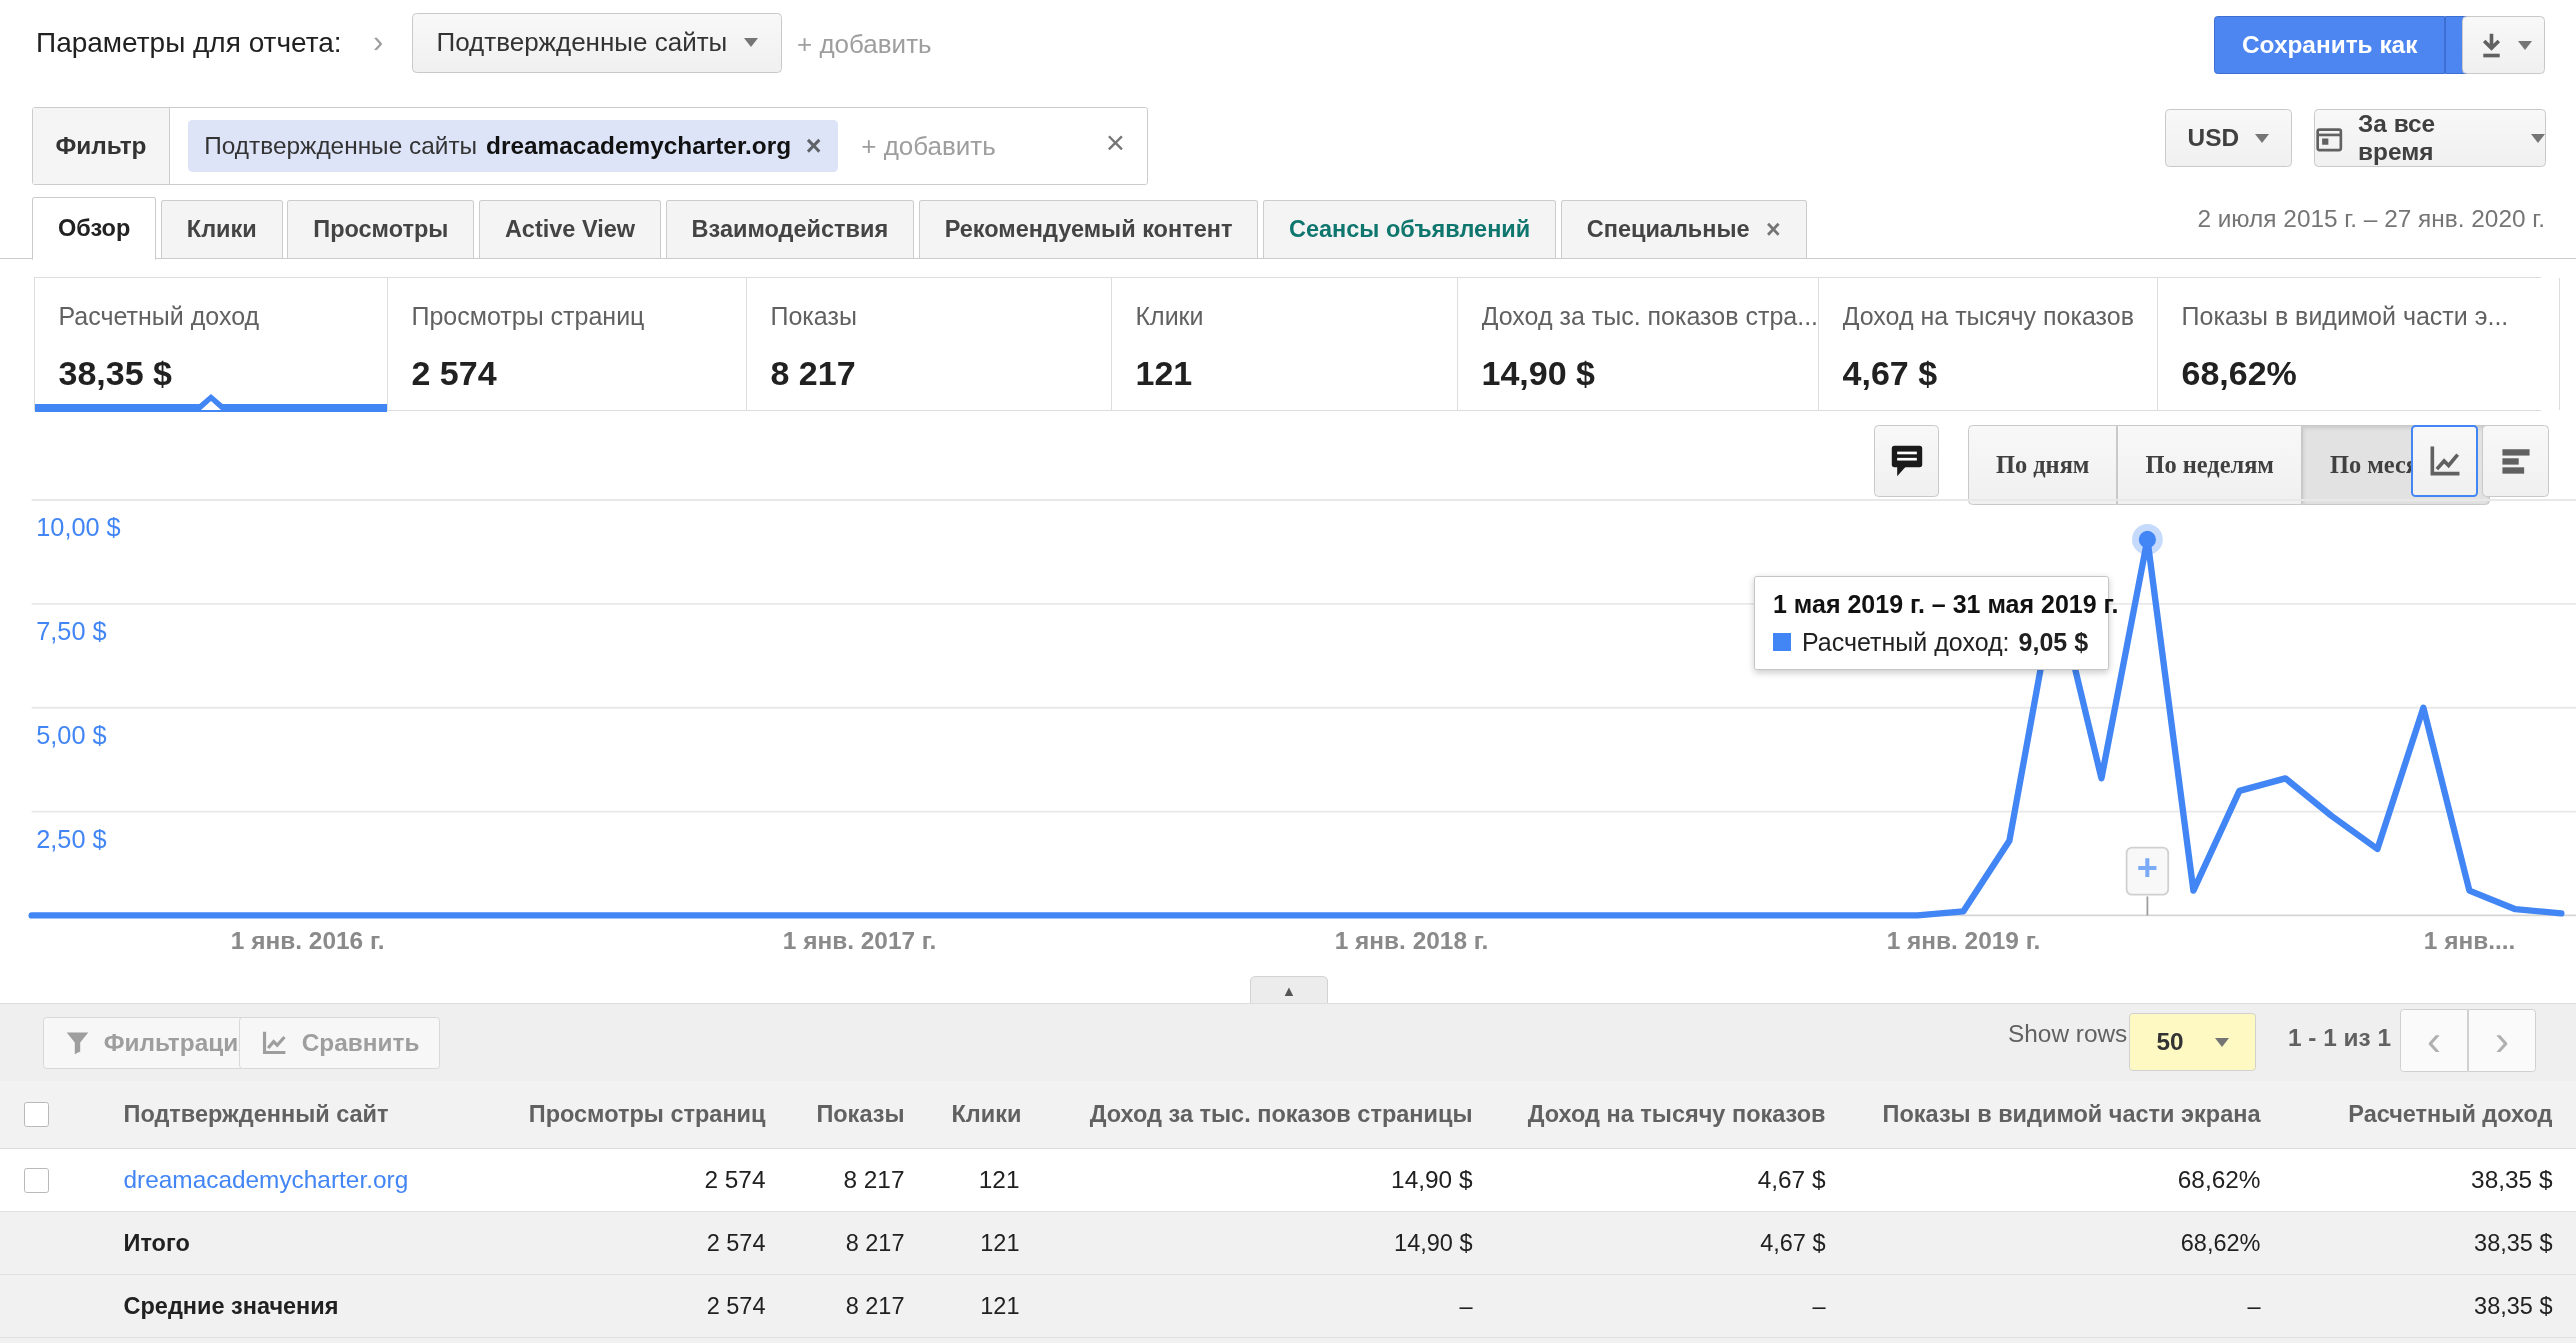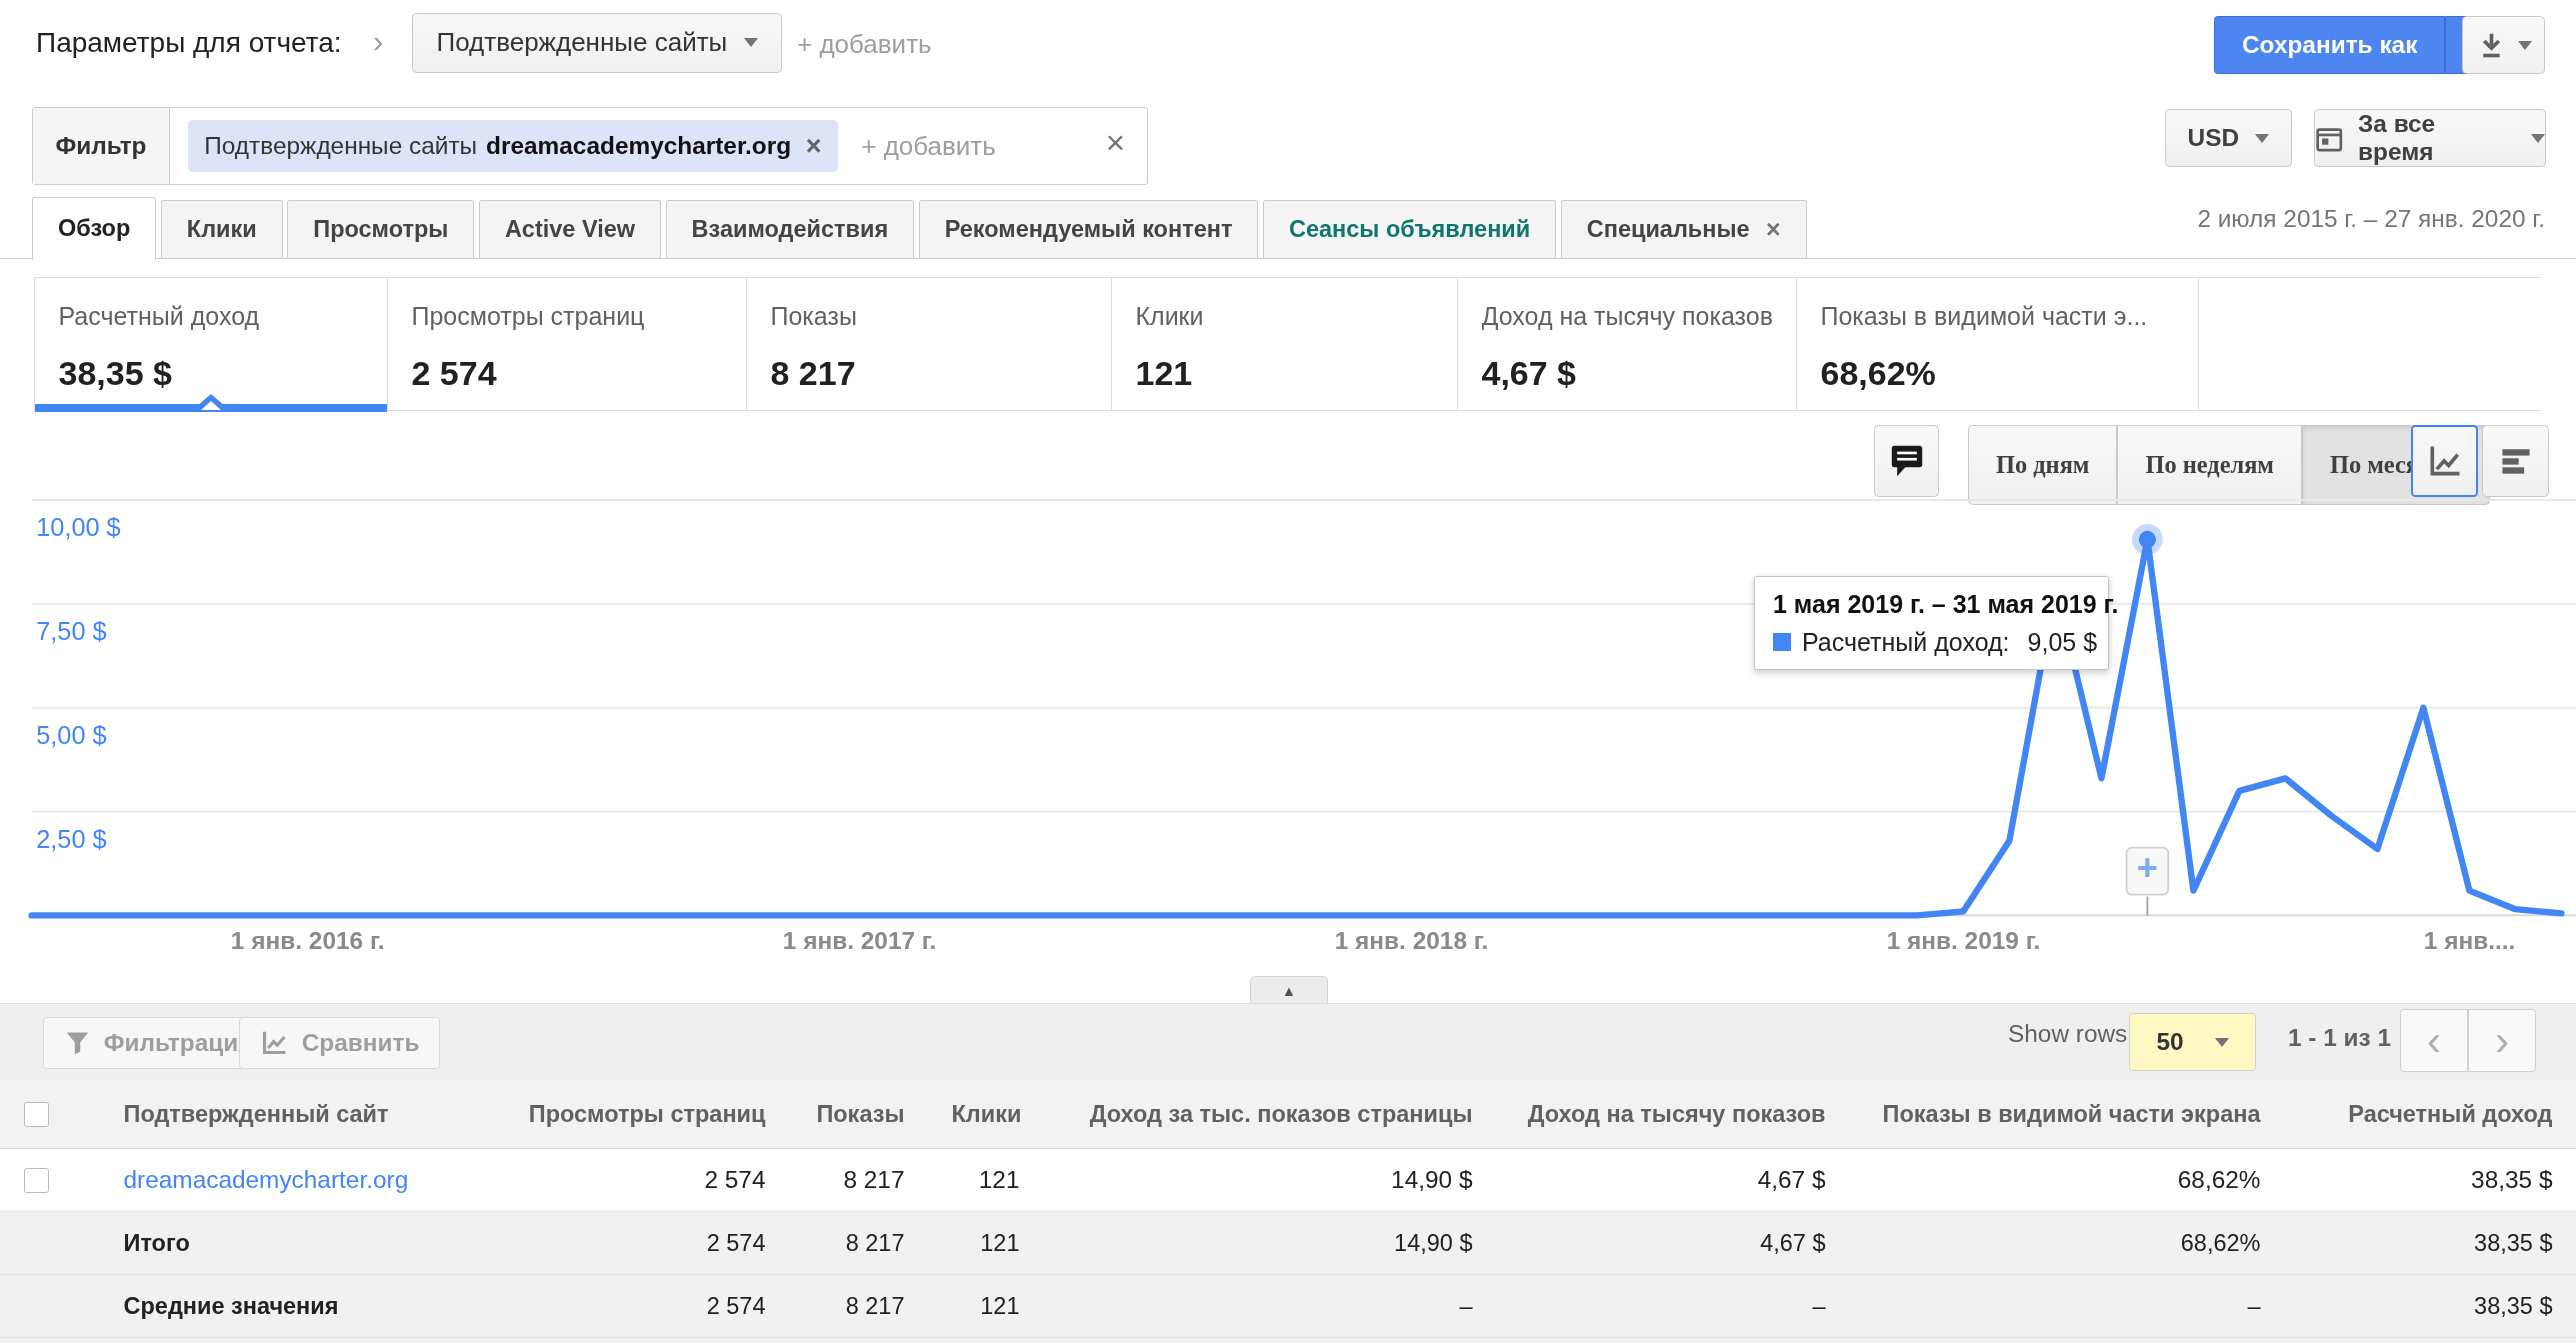--- a/index.html
+++ b/index.html
@@ -81,21 +81,21 @@
   .icon-btn.bars{left:2482px;}
 
   
   .chart-wrap{position:absolute;left:0;top:489px;width:2576px;height:480px;}
   .tooltip{position:absolute;left:1754px;top:87px;width:355px;box-sizing:border-box;background:#fff;
            border:0.9px solid #c5c5c5;border-radius:2.7px;box-shadow:0 2.7px 7.2px rgba(0,0,0,.2);
            padding:12.7px 18px;z-index:5;}
   .tooltip .tt-title{font-size:25px;font-weight:bold;color:#111;white-space:nowrap;}
   .tooltip .tt-row{display:flex;align-items:center;margin-top:9px;font-size:25px;color:#212121;white-space:nowrap;}
   .tooltip .sw{width:18px;height:18px;background:#4285f4;margin-right:11px;flex:0 0 auto;}
-  .tooltip .tt-val{font-weight:normal;margin-left:18px;}
+  .tooltip .tt-val{font-weight:bold;margin-left:9px;}
 
   
   .collapse-btn{position:absolute;left:1250px;top:976px;width:76px;height:27px;background:#ececec;
                 border:0.9px solid #d2d2d2;border-bottom:none;border-radius:5.4px 5.4px 0 0;
                 display:flex;align-items:center;justify-content:center;font-size:14.5px;color:#555;}
   .table-toolbar{position:absolute;left:0;top:1003px;width:2576px;height:78px;background:#efefef;
                  border-top:0.9px solid #ddd;box-sizing:border-box;}
   .tt-btn{position:absolute;top:12.7px;height:52px;background:#f7f7f7;border:1.8px solid #d8d8d8;
           border-radius:3.6px;display:flex;align-items:center;padding:0 20px;font-size:24.4px;
           font-weight:bold;color:#9e9e9e;box-sizing:border-box;}
@@ -221,20 +221,24 @@
         <div class="clabel">Просмотры страниц</div>
         <div class="cvalue">2 574</div>
       </div>
       <div class="card" style="flex: 0 0 365px;">
         <div class="clabel">Показы</div>
         <div class="cvalue">8 217</div>
       </div>
       <div class="card" style="flex: 0 0 346px;">
         <div class="clabel">Клики</div>
         <div class="cvalue">121</div>
+      </div>
+      <div class="card" style="flex: 0 0 339px;">
+        <div class="clabel">Доход за тыс. показов стра...</div>
+        <div class="cvalue">14,90 $</div>
       </div>
       <div class="card" style="flex: 0 0 339px;">
         <div class="clabel">Доход на тысячу показов</div>
         <div class="cvalue">4,67 $</div>
       </div>
       <div class="card" style="flex: 0 0 402px;">
         <div class="clabel">Показы в видимой части э...</div>
         <div class="cvalue">68,62%</div>
       </div>
     </div>

